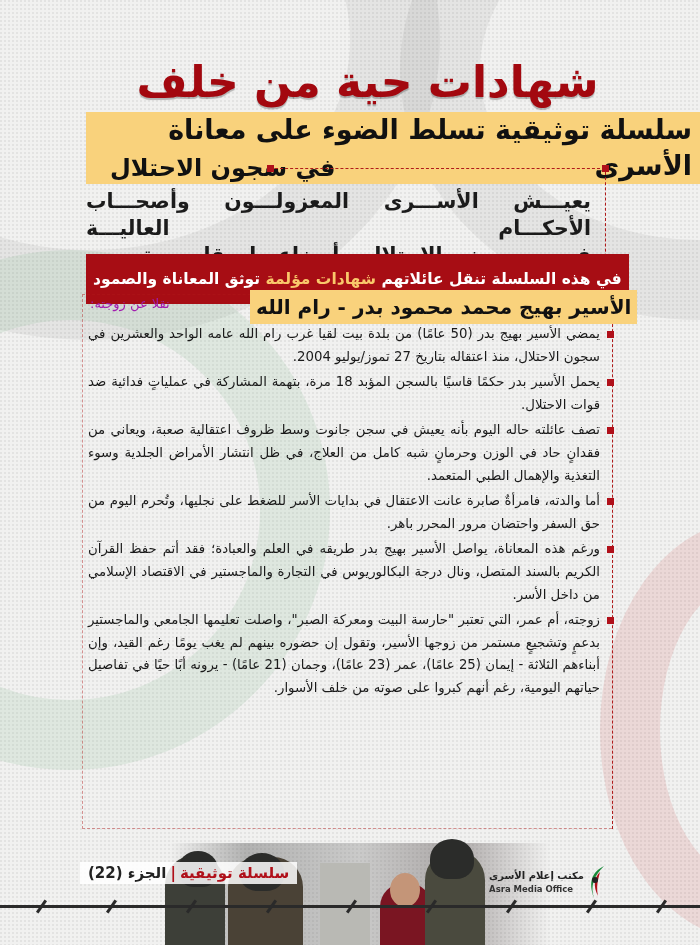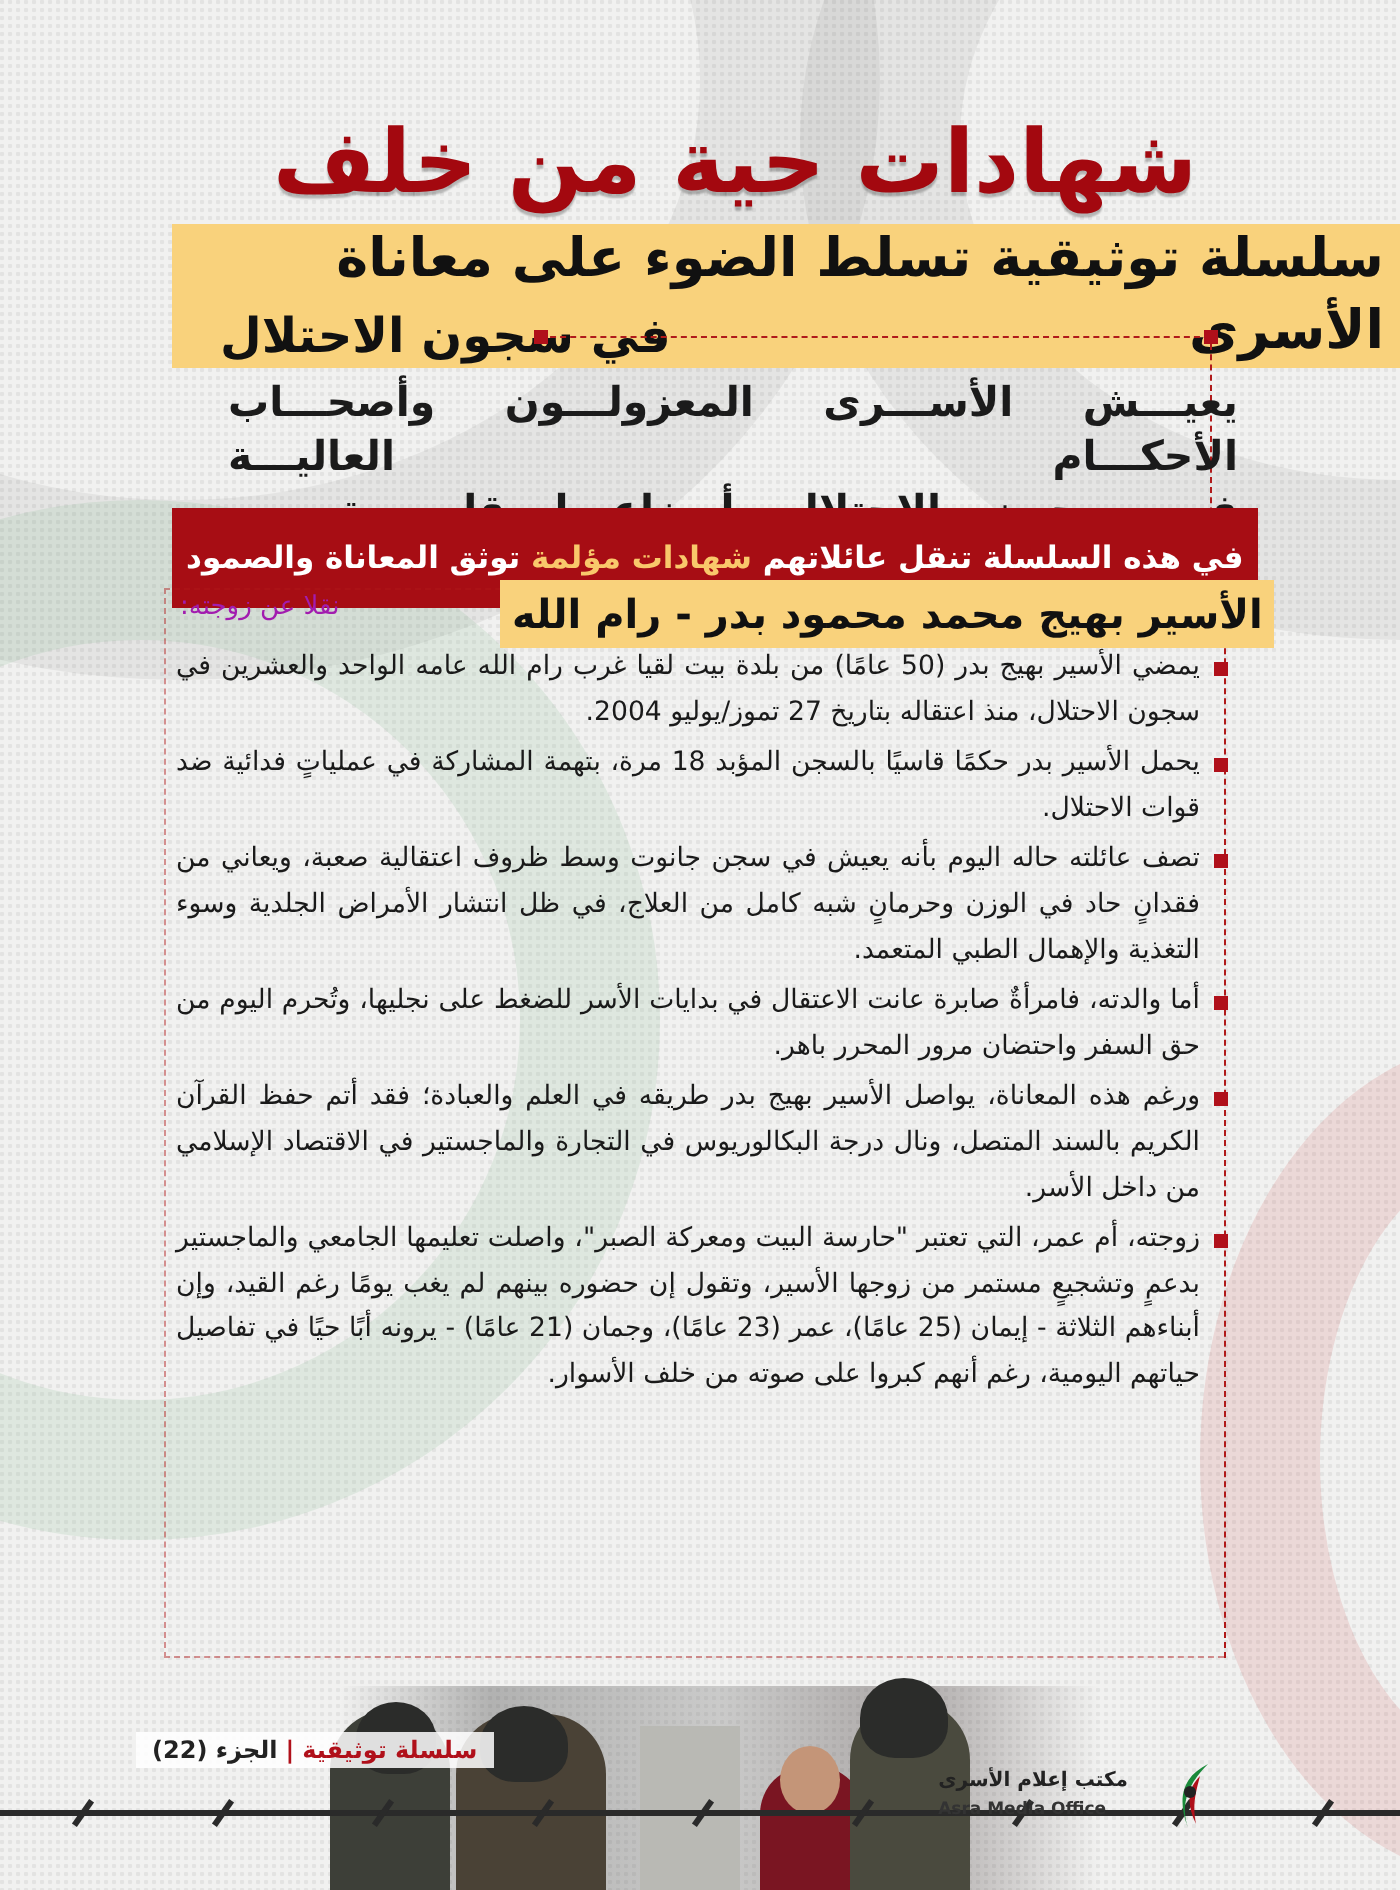--- a/index.html
+++ b/index.html
@@ -54,21 +54,20 @@
   .dash-v {
     position: absolute; width: 0; border-left: 1px dashed #b01a1a;
   }
   .sq { position: absolute; width: 7px; height: 7px; background: #b0101a; }
 
   .intro {
     position: absolute; top: 188px; left: 86px; width: 505px;
     font-weight: bold; font-size: 20.5px; line-height: 27px;
     text-align: justify; text-align-last: justify;
     color: #1b1b1b;
-    margin-left: 28px;
   }
   .banner {
     position: absolute; top: 254px; left: 86px;
     background: #a70d14; color: #fff;
     font-weight: bold; font-size: 15.5px;
     line-height: 26px; padding: 12px 7px;
   }
   .banner .hl { color: #f9c86b; }
 
   .name-box {
@@ -117,29 +116,29 @@
   .head { position: absolute; border-radius: 50%; background: #c49578; }
   .pillar { position: absolute; background: #b9b9b4; }
   .wire {
     position: absolute; left: 0; right: 0; top: 82px; height: 3px;
     background: #2a2a2a;
   }
   .wire-barb {
     position: absolute; top: 76px; width: 3px; height: 15px; background: #2a2a2a; transform: rotate(35deg);
   }
   .series-label {
-    position: absolute; bottom: 61px; left: 68px;
+    position: absolute; bottom: 61px; left: 80px;
     background: rgba(255,255,255,0.85);
-    padding: 2px 8px; font-weight: bold; font-size: 12px; color: #222;
+    padding: 2px 8px; font-weight: bold; font-size: 15px; color: #222;
   }
   .series-label .red { color: #b0101a; }
   .series-label .sep { color: #b0101a; margin: 0 4px; }
   .logo {
-    position: absolute; bottom: 29px; right: 92px;
-    display: flex; align-items: center; gap: 20px;
+    position: absolute; bottom: 45px; right: 92px;
+    display: flex; align-items: center; gap: 0;
   }
   .logo-mark {
     width: 24px; height: 36px; position: relative;
   }
   .logo-text { direction: ltr; text-align: left; line-height: 11px; }
   .logo-text .ar { font-size: 10px; font-weight: bold; color: #222; direction: rtl; display: block; text-align: left; }
   .logo-text .en { font-size: 8.5px; font-weight: bold; color: #333; }
 </style>
 </head>
 <body>

